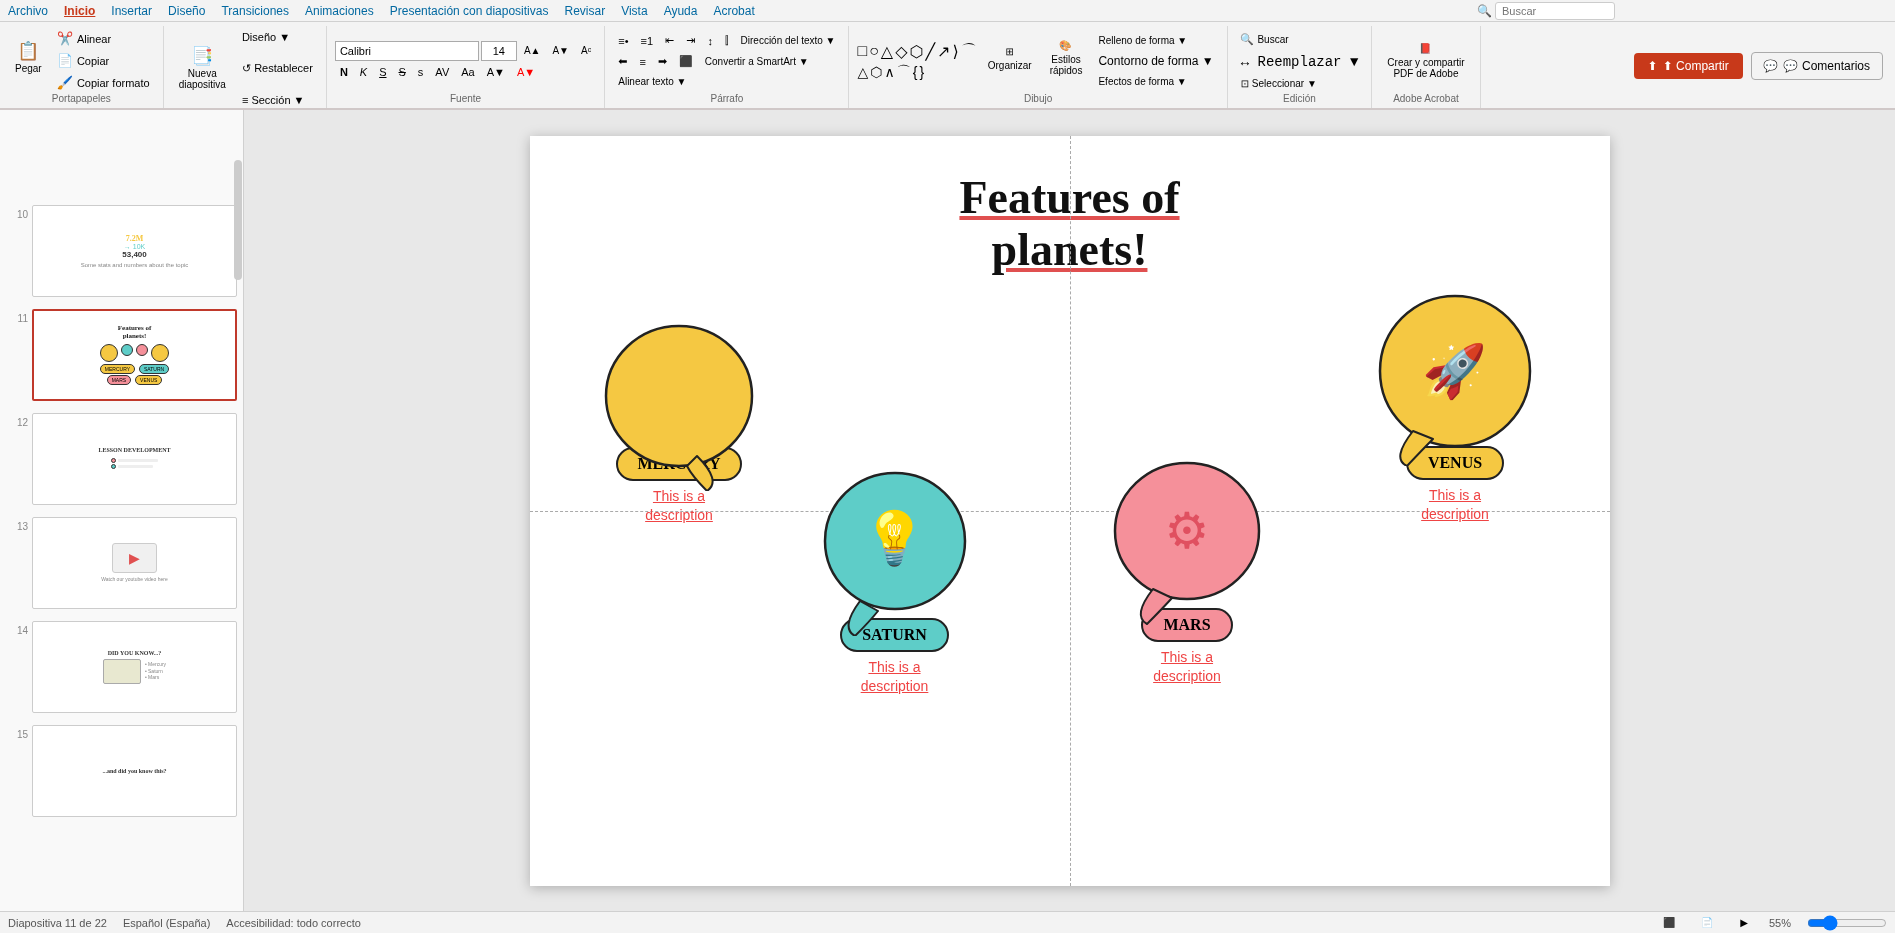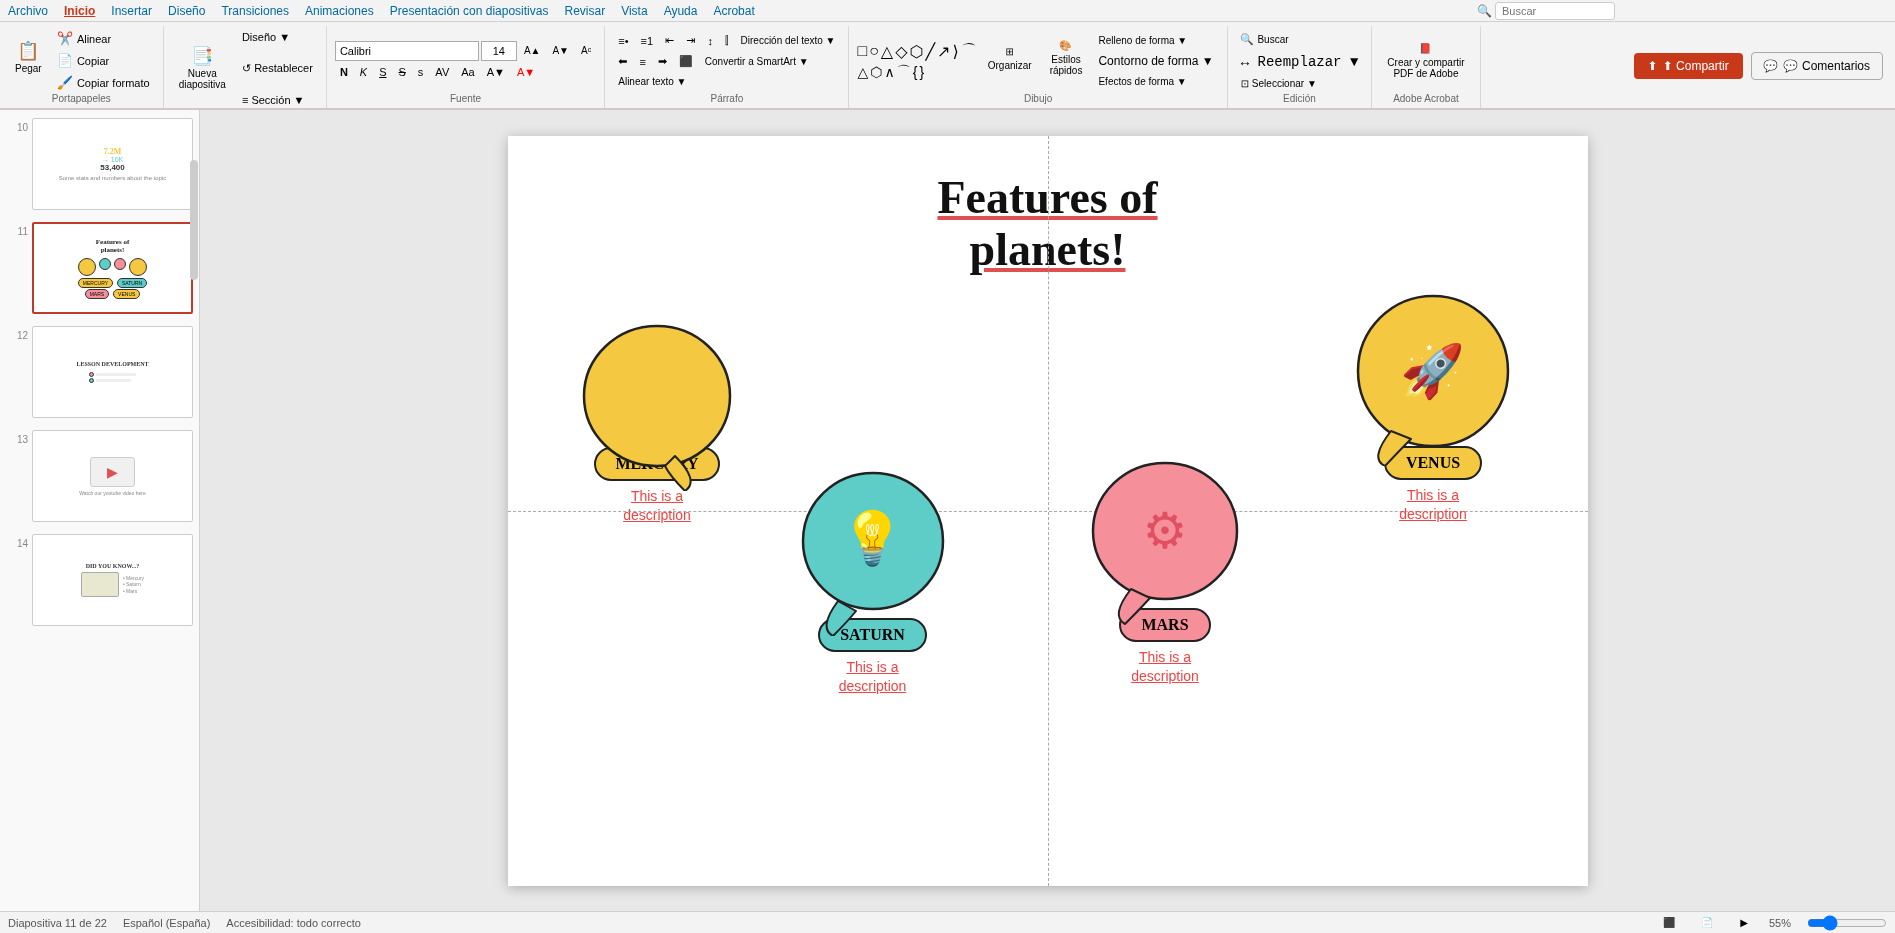--- a/index.html
+++ b/index.html
@@ -103,30 +103,31 @@
     }
 
     
     .main-layout {
       display: flex;
       height: calc(933px - 22px - 88px - 22px);
     }
 
     
     .slide-panel {
-      width: 200px;
+      width: 244px;
       background: #f9f9f9;
       border-right: 1px solid #d0d0d0;
       overflow-y: auto;
       overflow-x: hidden;
       padding: 6px 4px;
       display: flex;
       flex-direction: column;
       gap: 8px;
       position: relative;
+      justify-content: center;
     }
 
     .slide-thumb {
       display: flex;
       align-items: flex-start;
       gap: 4px;
       cursor: pointer;
       padding: 2px;
     }
     .slide-num {
@@ -602,20 +603,28 @@
         <div class="thumb-content">
           <div style="font-size:6px;font-weight:bold;font-family:'Comic Sans MS',cursive;color:#333;">DID YOU KNOW...?</div>
           <div style="display:flex;gap:4px;margin-top:3px;align-items:center;">
             <div style="width:38px;height:25px;background:#e8e8d0;border-radius:2px;border:1px solid #aaa;"></div>
             <div style="font-size:5px;color:#888;line-height:1.3;">• Mercury<br>• Saturn<br>• Mars</div>
           </div>
         </div>
       </div>
     </div>
 
+    <div class="slide-thumb">
+      <span class="slide-num">15</span>
+      <div class="slide-thumb-img">
+        <div class="thumb-content">
+          <div style="font-size:6px;font-family:'Comic Sans MS',cursive;font-weight:bold;color:#333;text-align:center;">...and did you know this?</div>
+        </div>
+      </div>
+    </div>
 
     <div style="width:8px;height:120px;background:#ccc;border-radius:4px;position:absolute;right:1px;top:50px;"></div>
   </div>
 
   <div class="canvas-area">
     <div class="slide-canvas">
 
       <div class="slide-title">
         <span>Features of</span><br>
         <span>planets!</span>

